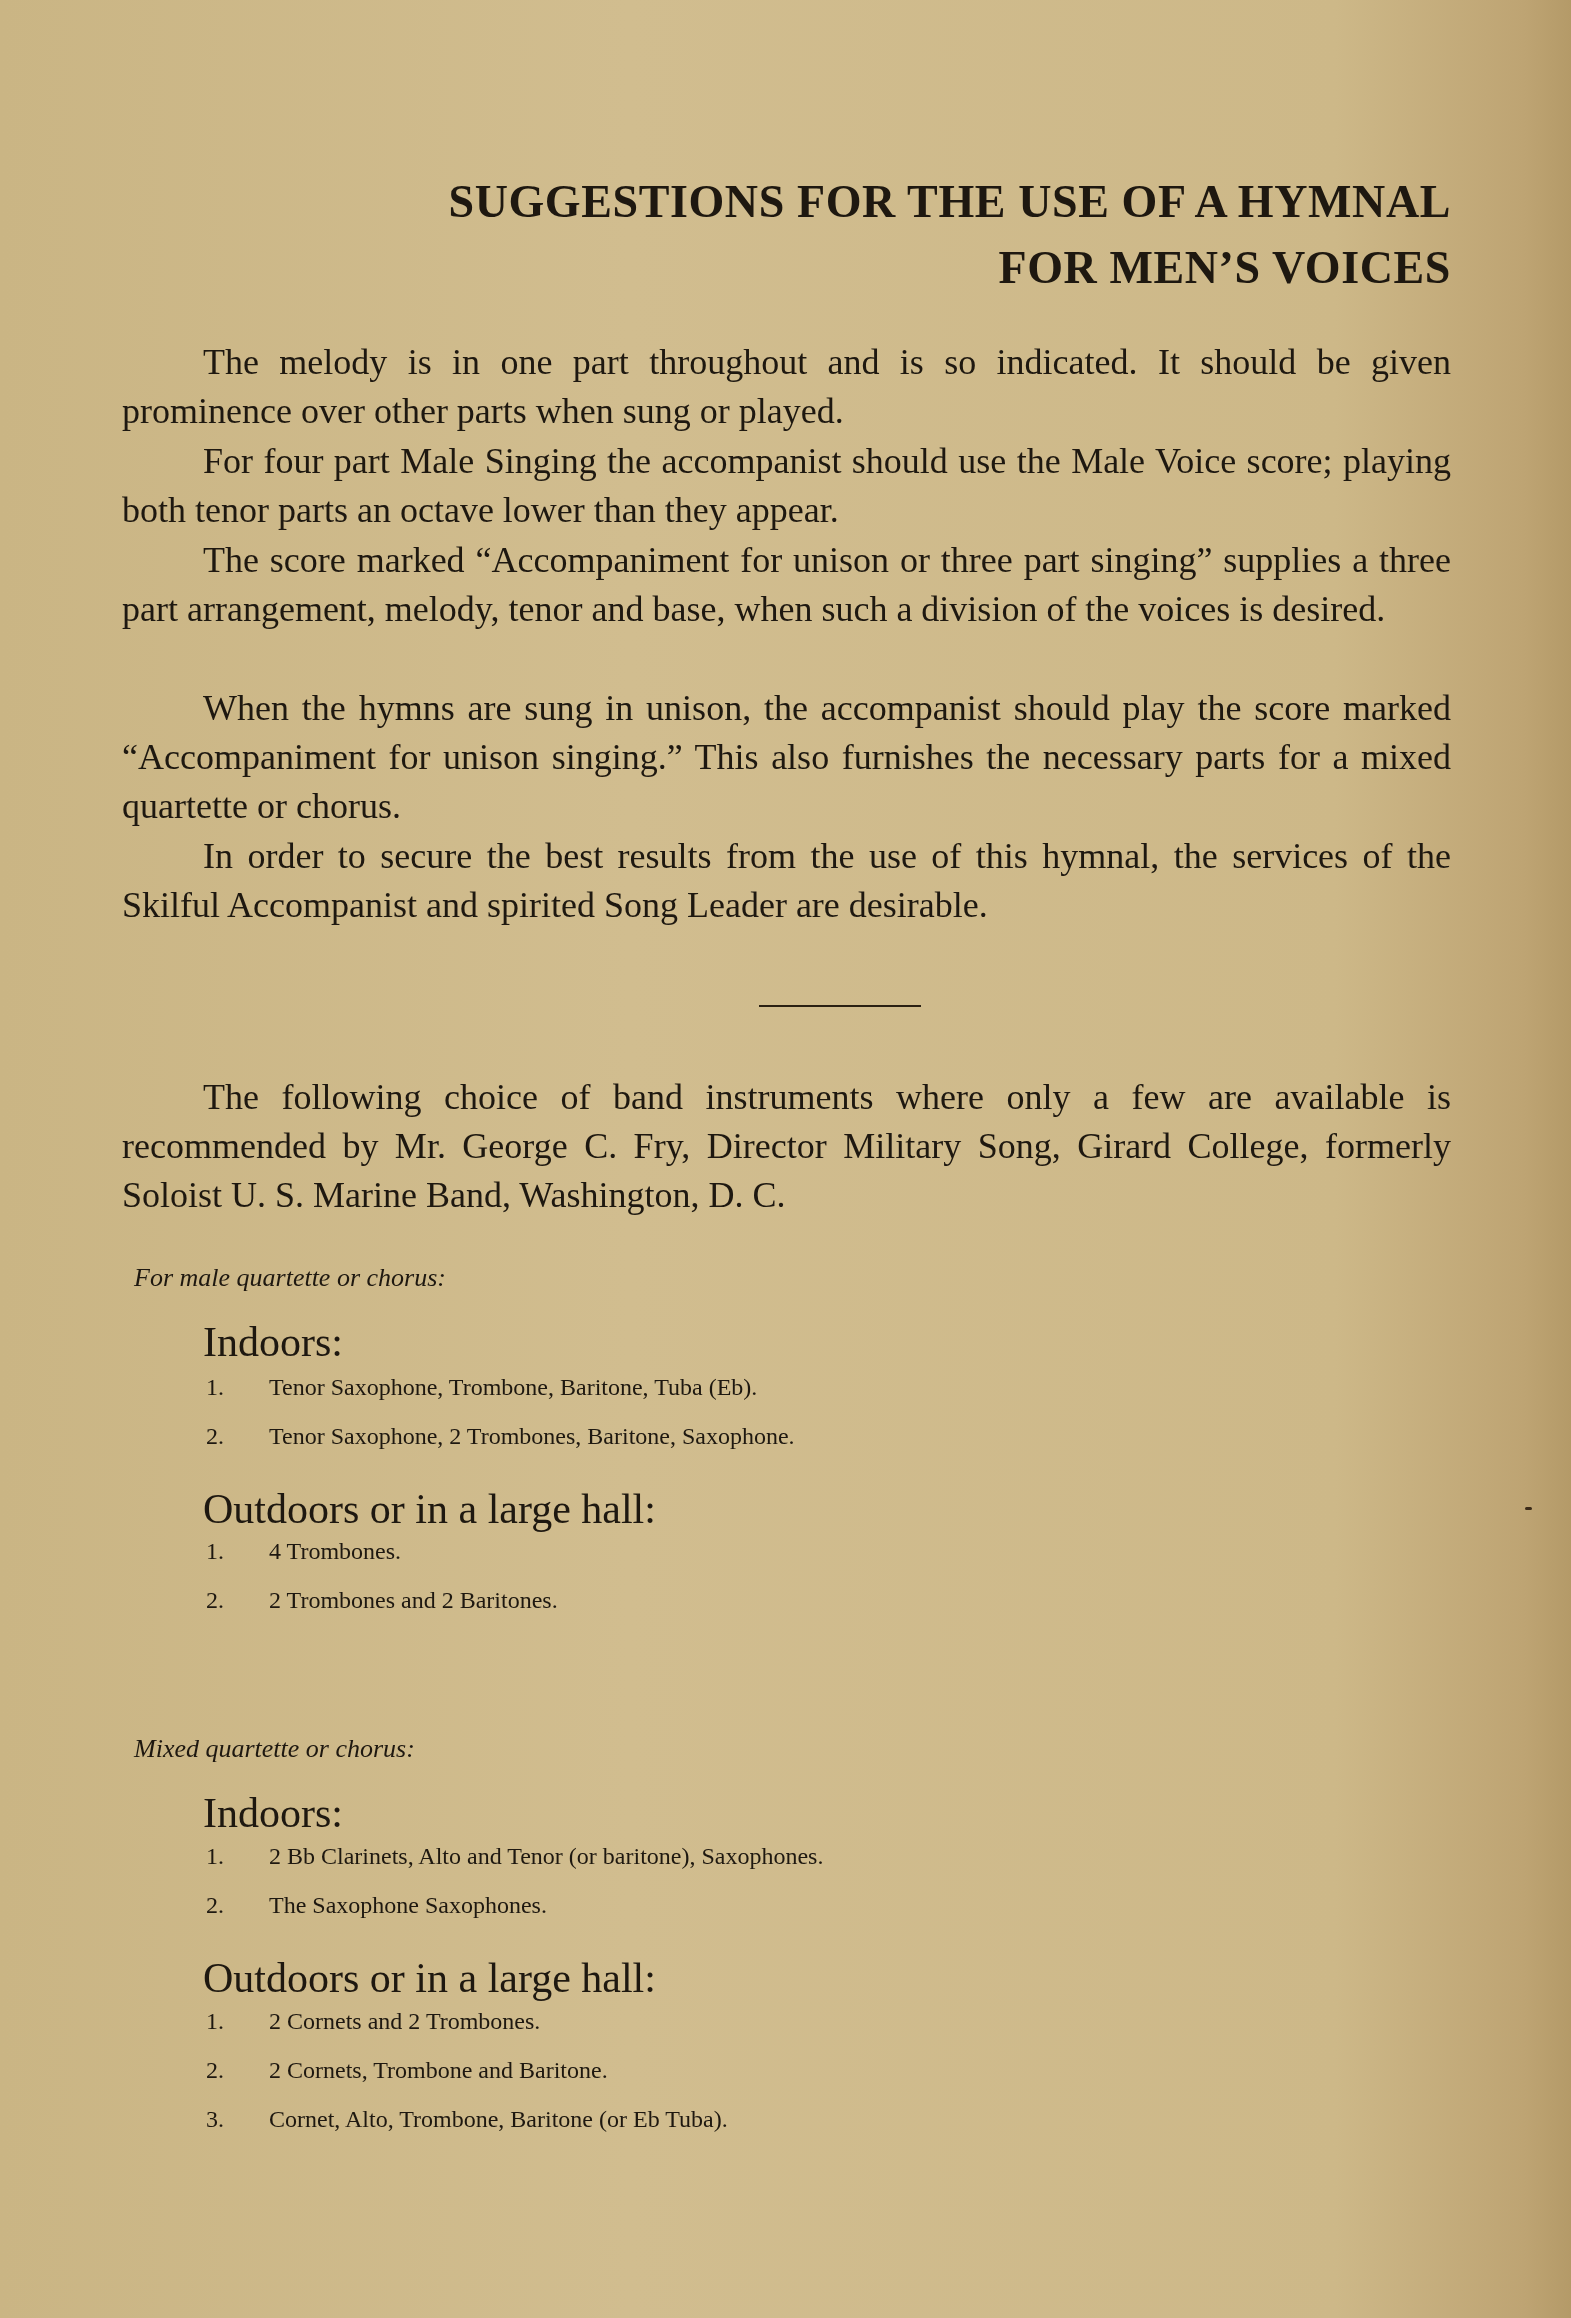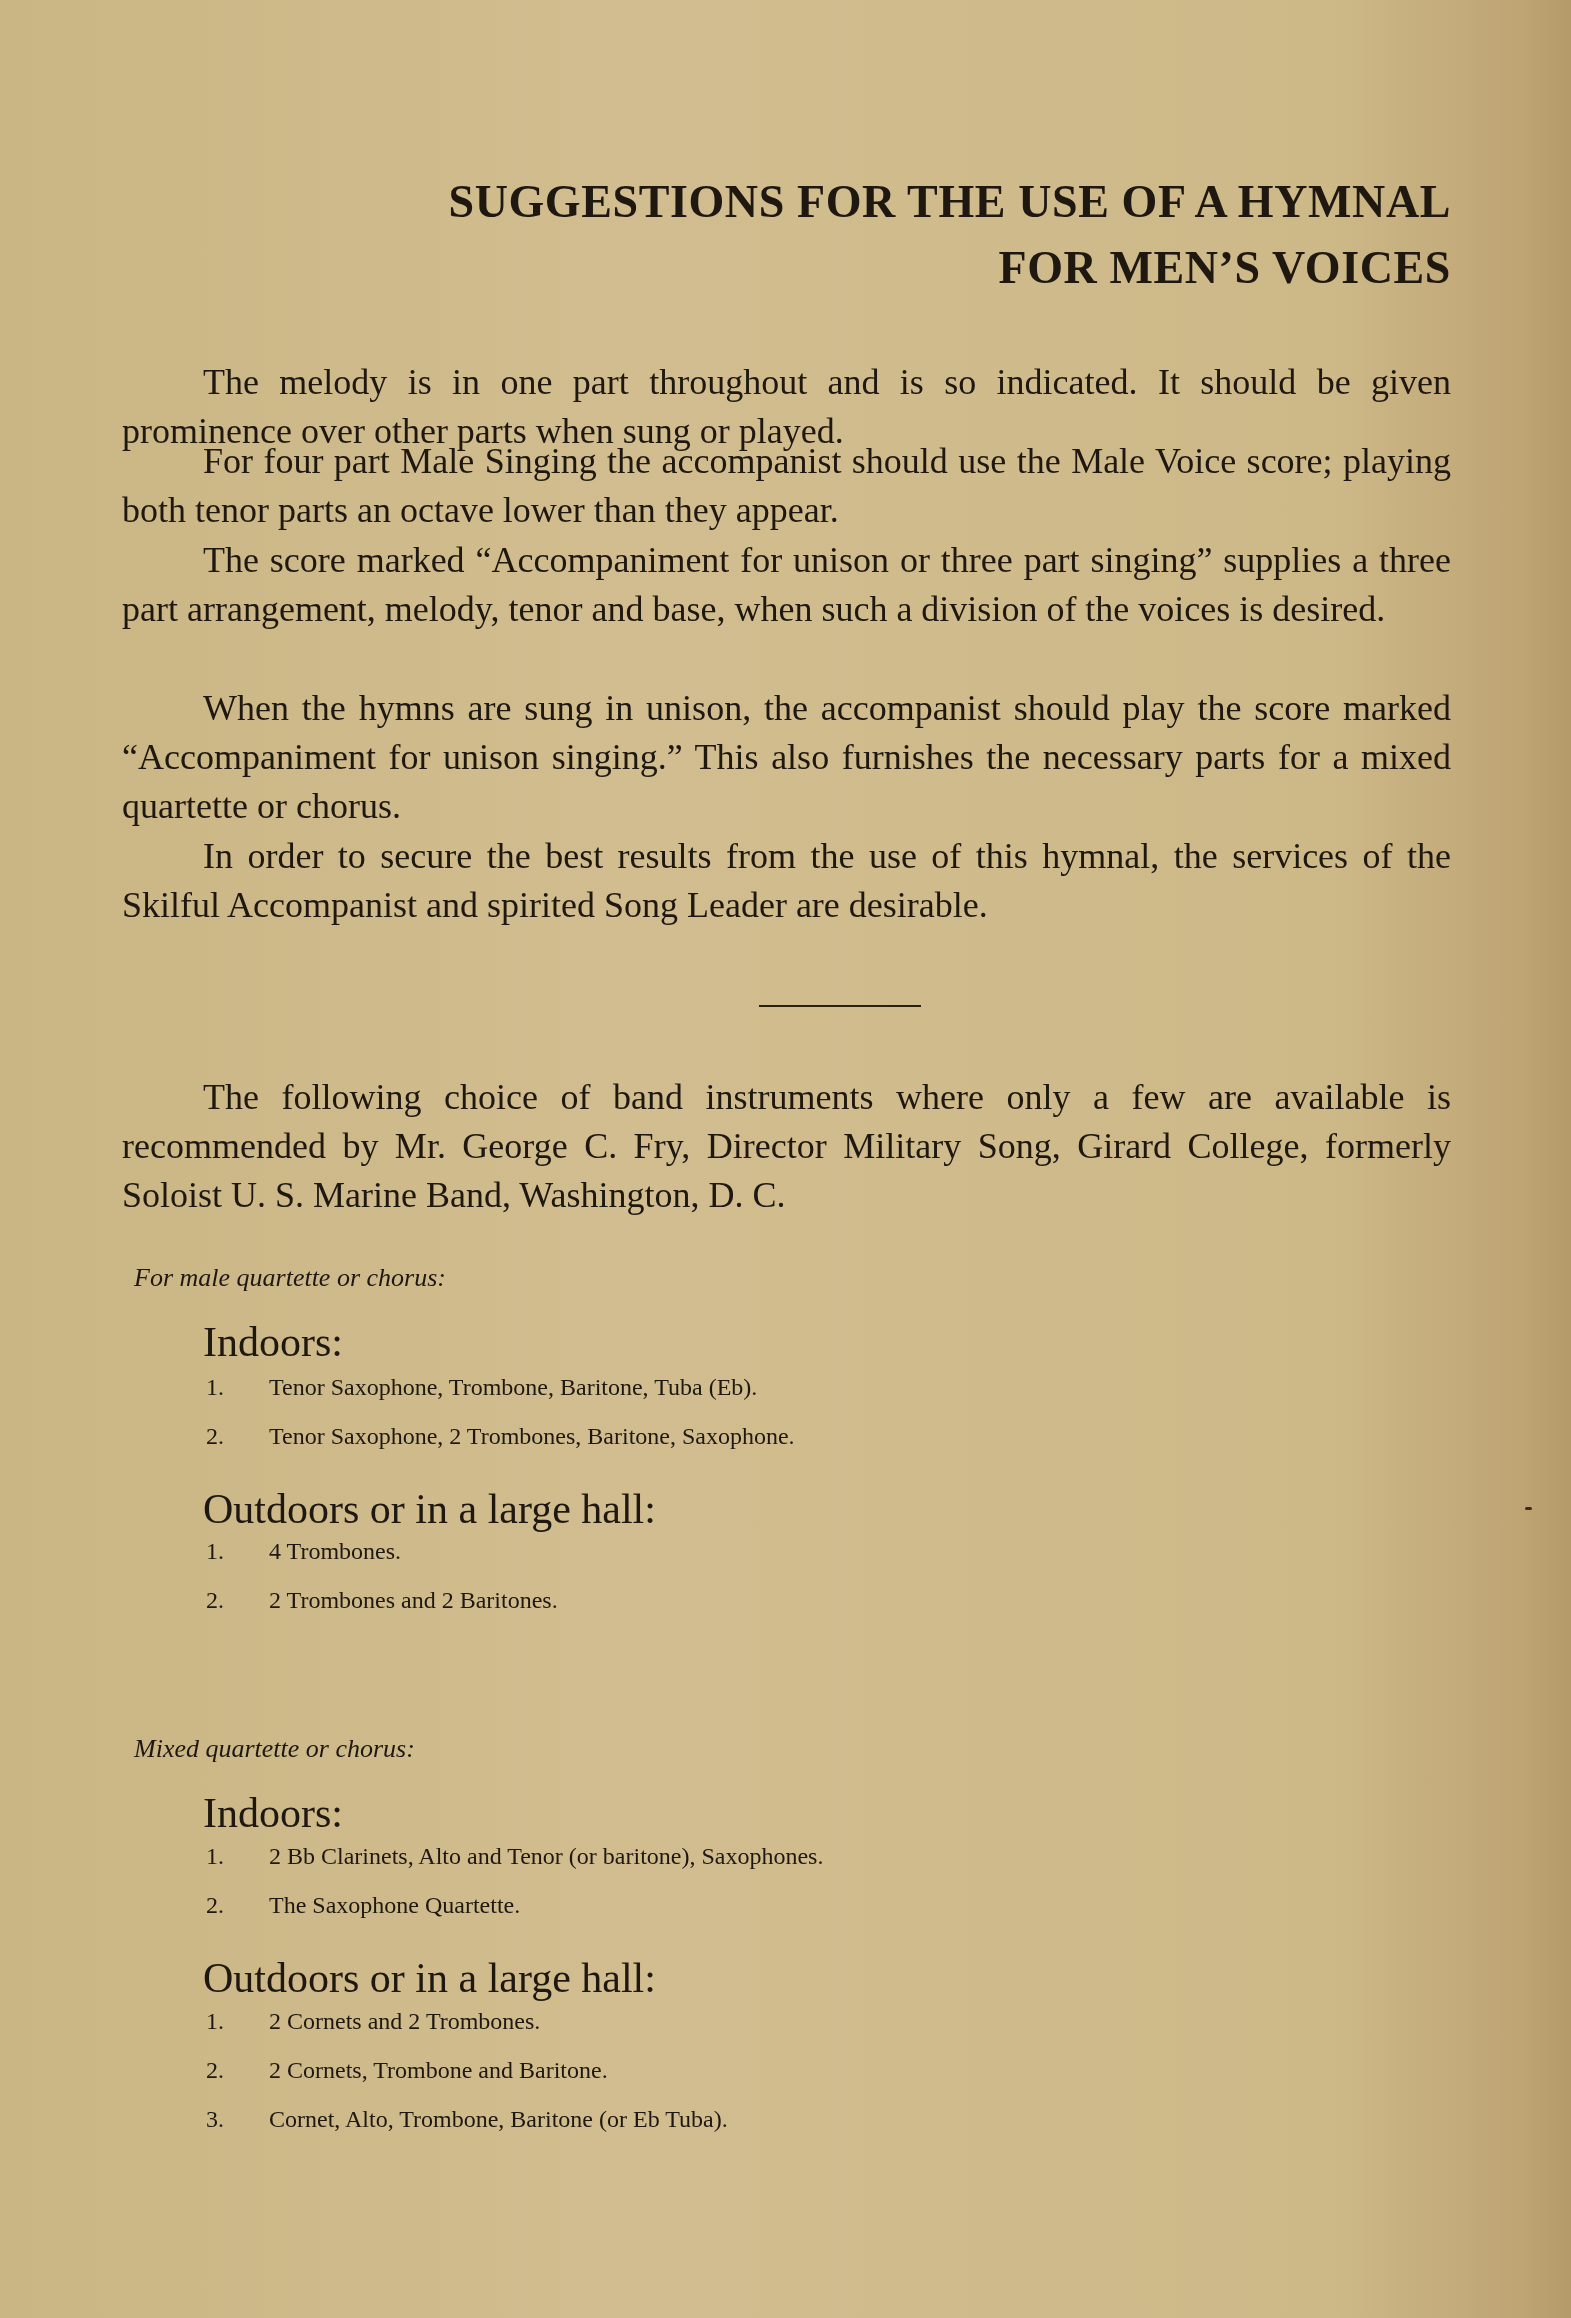--- a/index.html
+++ b/index.html
@@ -95,21 +95,21 @@
     }
   </style>
 </head>
 <body>
 
 <div class="page">
 
   <h1 class="title l1">SUGGESTIONS FOR THE USE OF A HYMNAL</h1>
   <h1 class="title l2">FOR MEN’S VOICES</h1>
 
-  <p class="para" style="top:338px;margin-top:20px;">The melody is in one part throughout and is so indicated.  It should be given prominence over other parts when sung or played.</p>
+  <p class="para" style="top:338px;">The melody is in one part throughout and is so indicated.  It should be given prominence over other parts when sung or played.</p>
   <p class="para" style="top:437px;">For four part Male Singing the accompanist should use the Male Voice score; playing both tenor parts an octave lower than they appear.</p>
   <p class="para" style="top:536px;">The score marked “Accompaniment for unison or three part singing” supplies a three part arrangement, melody, tenor and base, when such a division of the voices is desired.</p>
   <p class="para" style="top:684px;">When the hymns are sung in unison, the accompanist should play the score marked “Accompaniment for unison singing.”  This also furnishes the necessary parts for a mixed quartette or chorus.</p>
   <p class="para" style="top:832px;">In order to secure the best results from the use of this hymnal, the services of the Skilful Accompanist and spirited Song Leader are desirable.</p>
 
   <div class="divider"></div>
 
   <p class="para" style="top:1073px;">The following choice of band instruments where only a few are available is recommended by Mr. George C. Fry, Director Military Song, Girard College, formerly Soloist U. S. Marine Band, Washington, D. C.</p>
 
   <p class="heading" style="left:0; top:1253px;">For male quartette or chorus:</p>
@@ -124,21 +124,21 @@
   <ul class="list" style="left:-122px; top:1527px;">
     <li><span class="num">1.</span><span>4 Trombones.</span></li>
     <li><span class="num">2.</span><span>2 Trombones and 2 Baritones.</span></li>
   </ul>
 
   <p class="heading" style="left:0; top:1724px;">Mixed quartette or chorus:</p>
 
   <p class="subheading" style="left:81px; top:1792px;">Indoors:</p>
   <ul class="list" style="left:-122px; top:1832px;">
     <li><span class="num">1.</span><span>2 Bb Clarinets, Alto and Tenor (or baritone), Saxophones.</span></li>
-    <li><span class="num">2.</span><span>The Saxophone Quartette.</span></li>
+    <li><span class="num">2.</span><span>The Saxophone Saxophones.</span></li>
   </ul>
 
   <p class="subheading" style="left:81px; top:1957px;">Outdoors or in a large hall:</p>
   <ul class="list" style="left:-122px; top:1997px;">
     <li><span class="num">1.</span><span>2 Cornets and 2 Trombones.</span></li>
     <li><span class="num">2.</span><span>2 Cornets, Trombone and Baritone.</span></li>
     <li><span class="num">3.</span><span>Cornet, Alto, Trombone, Baritone (or Eb Tuba).</span></li>
   </ul>
 
 </div>

